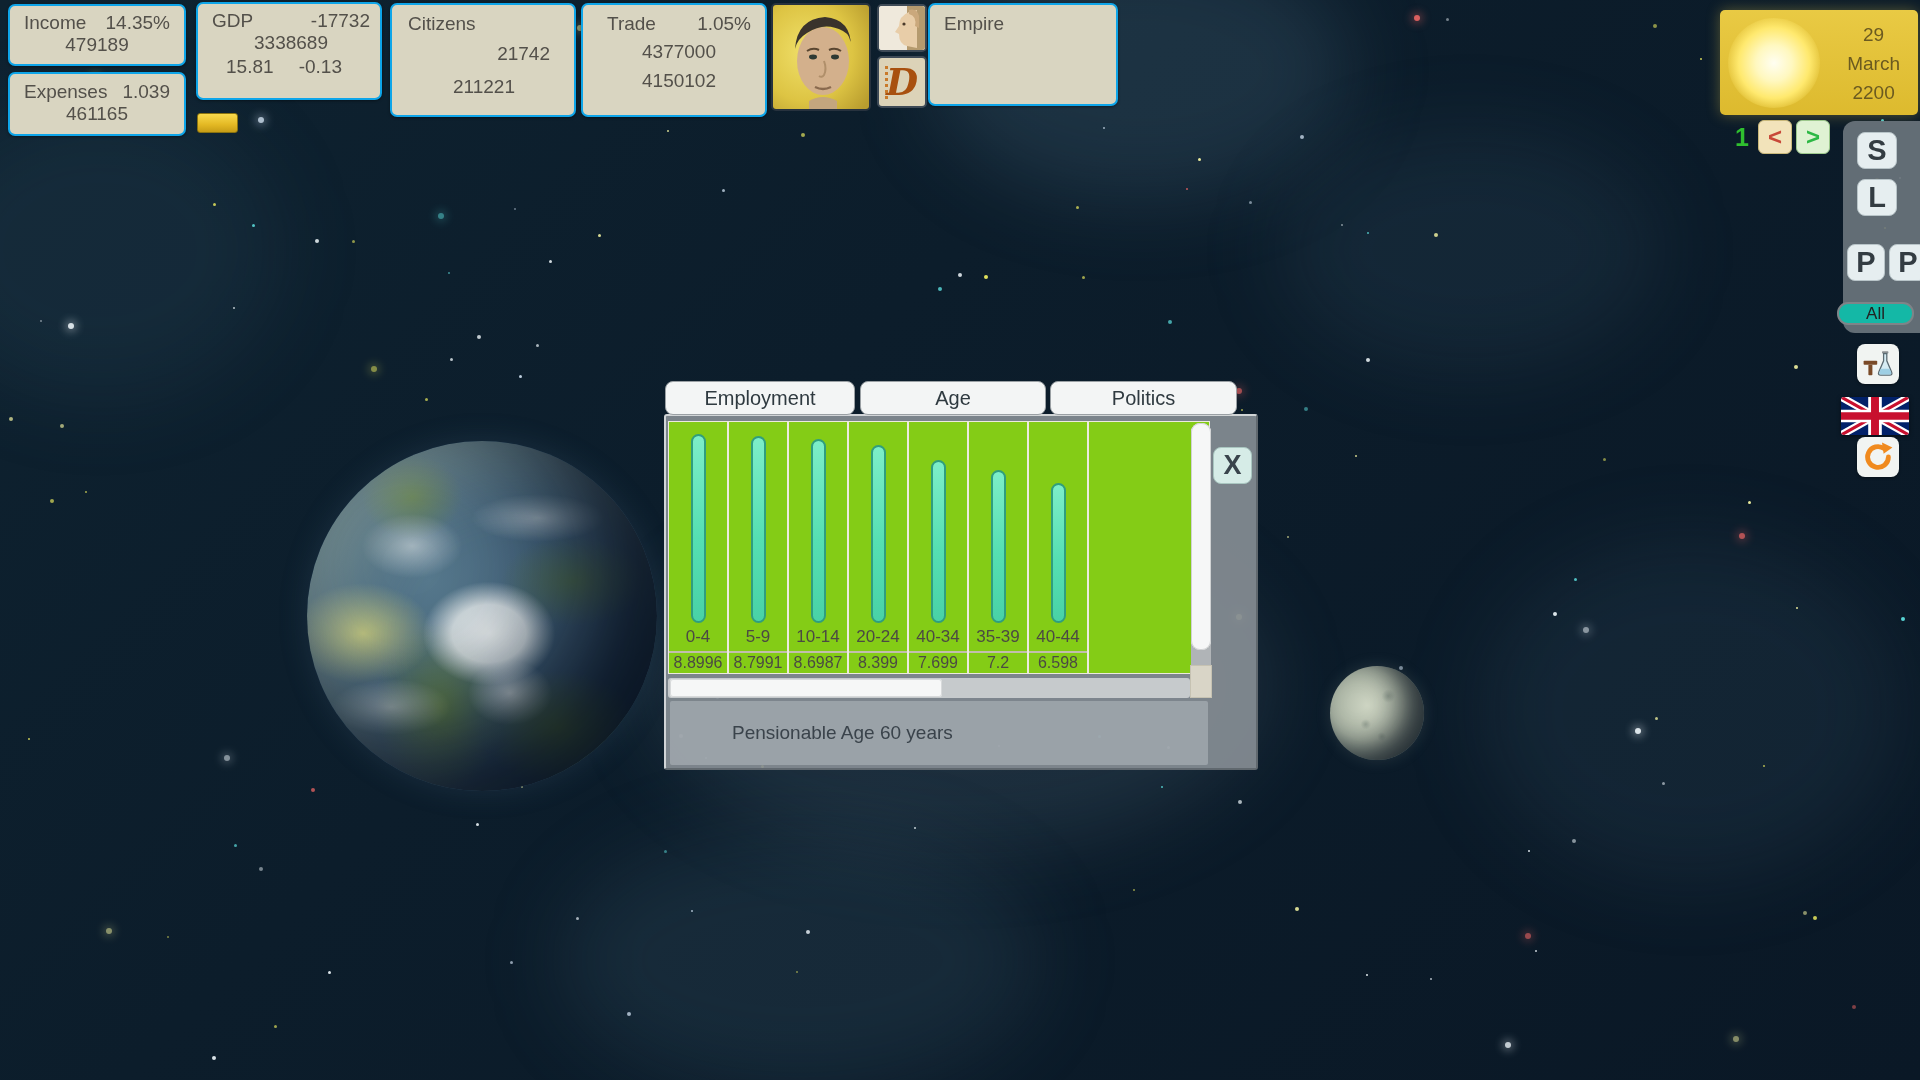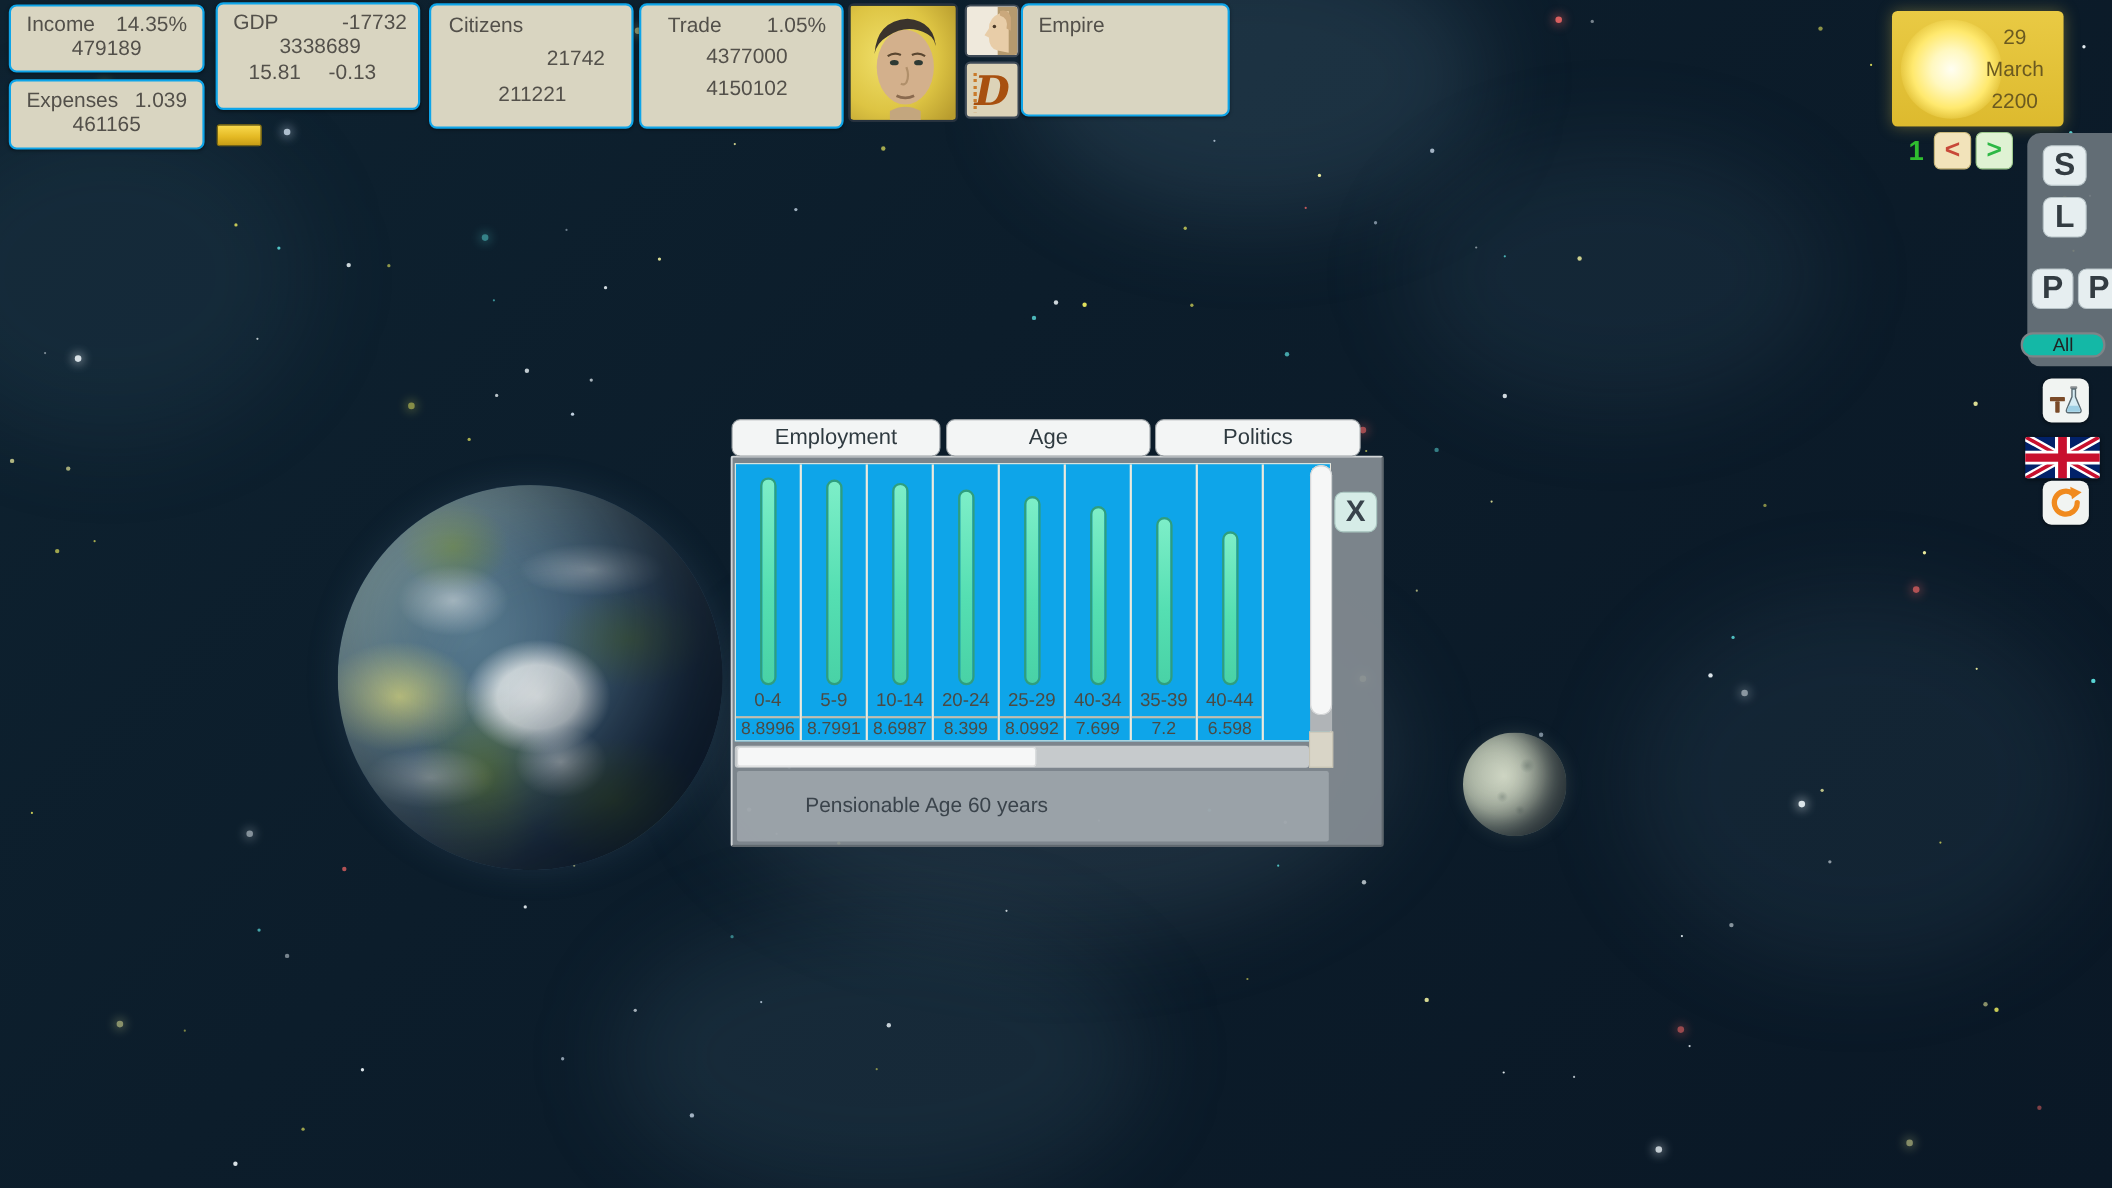--- a/index.html
+++ b/index.html
@@ -56,21 +56,21 @@
     border-radius:3px;
   }
   .tab {
     position:absolute; top:381px; height:34px; z-index:21;
     background:#f3f5f5; border:1px solid #9aa0a4; border-radius:8px;
     display:flex; align-items:center; justify-content:center;
     font-size:20px; color:#2f3a40; cursor:default;
   }
   #chart-viewport {
     position:absolute; left:2px; top:5px; width:542px; height:253px;
-    overflow:hidden; background:#0ea5e9; border:1px solid #eceade;
+    overflow:hidden; background:#84cc16; border:1px solid #eceade;
   }
   #chart-cols { position:absolute; left:0; top:0; height:253px; display:flex; }
   .col { width:60px; height:251px; border-right:2px solid #ecead e; border-right:2px solid #eceade; display:flex; flex-direction:column; }
   .col .bararea { height:201px; display:flex; align-items:flex-end; justify-content:center; }
   .col .bar {
     width:15px; border-radius:8px;
     background:linear-gradient(180deg,#7deec8 0%,#55dfb2 55%,#49d2a6 100%);
     border:2px solid #2f9e7e;
   }
   .col .agelabel { height:28px; line-height:28px; text-align:center; font-size:17px; color:#4b4a43; }
@@ -94,21 +94,21 @@
   }
   #dialog-footer {
     position:absolute; left:4px; top:285px; width:538px; height:64px;
     background:rgba(178,186,192,.55); border-radius:2px;
     display:flex; align-items:center;
     font-size:19px; color:#3a434b;
   }
   #dialog-footer span { padding-left:62px; }
   
   #date-box {
-    position:absolute; left:1720px; top:10px; width:156px; height:105px; z-index:10;
+    position:absolute; left:1720px; top:10px; width:198px; height:105px; z-index:10;
     background:linear-gradient(180deg,#e9ca44 0%,#ddba2e 100%);
     border-radius:5px; box-shadow:0 0 14px rgba(230,200,70,.35);
     color:#6b5a20; font-size:19px;
   }
   #date-sun {
     position:absolute; left:8px; top:8px; width:92px; height:90px; border-radius:50%;
     background:radial-gradient(circle, #fffef2 0%, #fff8c0 28%, #ffe96e 55%, rgba(238,200,60,0) 75%);
   }
   #date-text { position:absolute; right:18px; top:10px; text-align:center; line-height:29px; }
   #speed-row { position:absolute; left:1730px; top:120px; z-index:10; display:flex; align-items:center; }
@@ -486,27 +486,20 @@
         </div>
         <div class="col">
           <div class="bararea">
             <div class="bar" style="height: 178px;"></div>
           </div>
           <div class="agelabel">20-24</div>
           <div class="vallabel">8.399</div>
         </div>
         <div class="col">
           <div class="bararea">
-            <div class="bar" style="height: 172px;"></div>
-          </div>
-          <div class="agelabel">25-29</div>
-          <div class="vallabel">8.0992</div>
-        </div>
-        <div class="col">
-          <div class="bararea">
             <div class="bar" style="height: 163px;"></div>
           </div>
           <div class="agelabel">40-34</div>
           <div class="vallabel">7.699</div>
         </div>
         <div class="col">
           <div class="bararea">
             <div class="bar" style="height: 153px;"></div>
           </div>
           <div class="agelabel">35-39</div>

